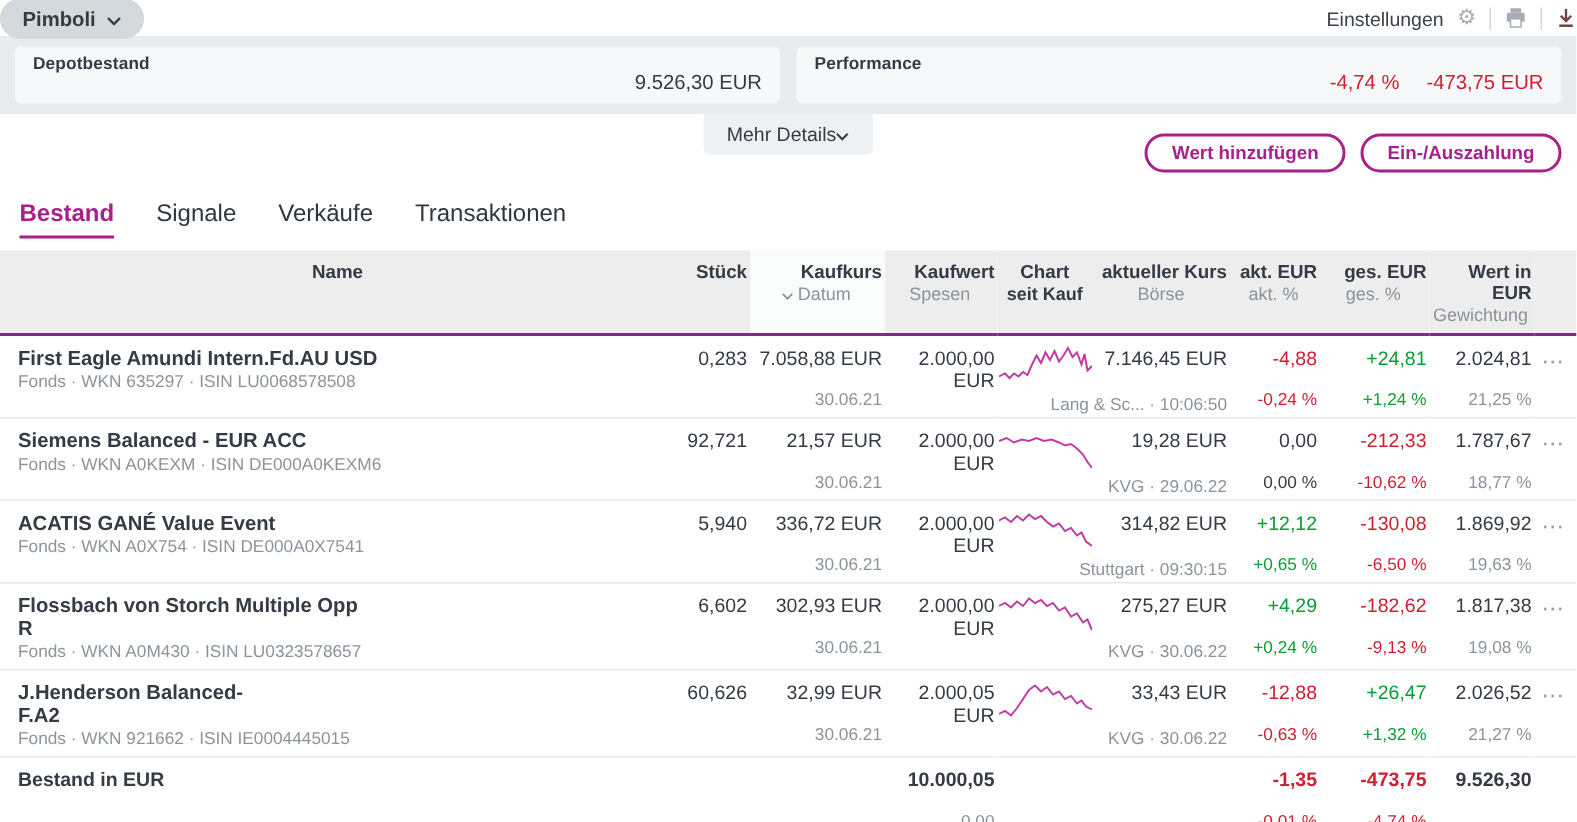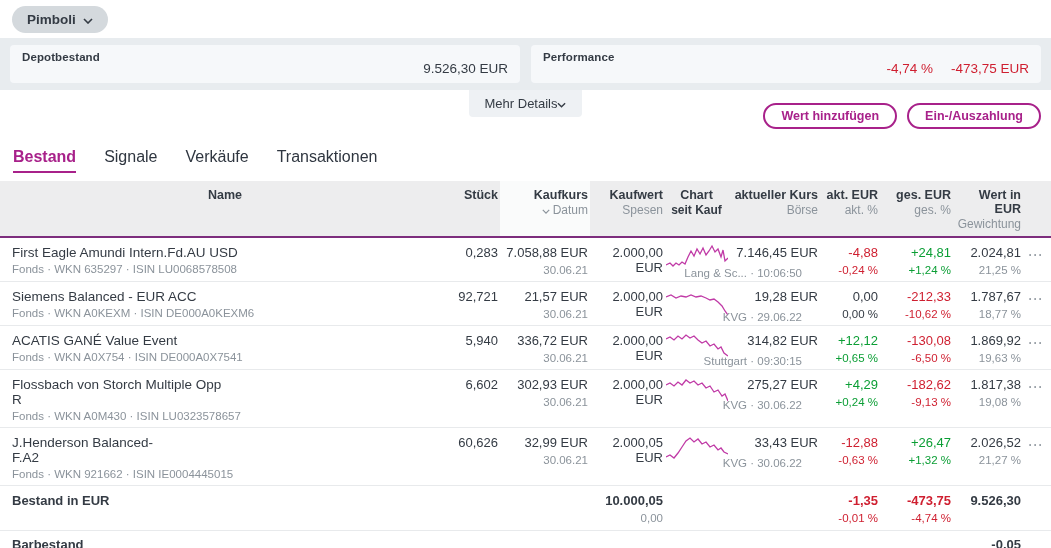--- a/index.html
+++ b/index.html
@@ -6,21 +6,21 @@
     --accent:#a8218a; --neg:#cf1f30; --pos:#0b9e35; --rule:#7d2d7d;
     --txt:#343b44; --gray:#8b939b; --band:#e8ecef; --card:#f6f8fa;
   }
   *{box-sizing:border-box;margin:0;padding:0}
   body{
     width:1051px;height:548px;overflow:hidden;background:#fff;
     font-family:"Liberation Sans","DejaVu Sans",sans-serif;color:var(--txt);
     font-size:13px;
   }
   
-  .topbar{height:38px;display:flex;align-items:center;justify-content:space-between;padding:0 12px}
+  .topbar{height:24px;display:flex;align-items:center;justify-content:space-between;padding:0 0}
   .pill{background:#d4d9dd;border:none;border-radius:16px;padding:6px 15px;font-weight:700;
         font-size:13.5px;color:var(--txt);display:flex;align-items:center;gap:7px;cursor:pointer}
   .topright{display:flex;align-items:center;gap:9px;font-size:13px;color:#3a4149}
   .vdiv{width:1px;height:15px;background:#d3d7da}
   .ic{display:inline-flex;align-items:center;cursor:pointer}
   .gear{font-family:"DejaVu Sans",sans-serif;color:#a7adb3;font-size:14px;line-height:1}
   
   .band{background:var(--band);height:52px;display:flex;gap:11px;padding:7px 10px}
   .card{flex:1;background:var(--card);border-radius:4px;padding:6px 12px;position:relative}
   .card-label{font-size:11.5px;font-weight:700;letter-spacing:.1px}
@@ -44,34 +44,34 @@
   col.w-name{width:440px}col.w-stk{width:60px}col.w-kk{width:90px}col.w-kw{width:75px}
   col.w-ch{width:65px}col.w-kr{width:90px}col.w-ak{width:60px}col.w-gs{width:73px}
   col.w-wt{width:70px}col.w-ac{width:28px}
   thead th{background:#ededee;padding:7px 2px 5px 0;vertical-align:top;font-weight:400}
   thead th.h-name{text-align:center;padding-left:12px}
   thead th.h-num{text-align:right}
   thead th.h-ch{text-align:center}
   thead th.sorted{background:#fafbfb}
   thead{border-bottom:2px solid var(--rule)}
   .ht{font-weight:700;font-size:12.5px;line-height:14px}
-  .hs{font-size:12px;line-height:13px;color:var(--gray);margin-top:2px;display:flex;justify-content:flex-end;align-items:center;gap:3px}
+  .hs{font-size:12px;line-height:13px;color:var(--gray);margin-top:2px;display:flex;justify-content:center;align-items:center;gap:3px}
   .hs.center{justify-content:center}
   .hs.dark{color:var(--txt);font-weight:700}
   tbody td{border-bottom:1px solid #e8eaec;vertical-align:top;padding:7px 2px 5px 0}
   td.c-name{padding-left:12px}
   td.num{text-align:right}
-  .nm{font-weight:400;font-size:13.5px;line-height:15px;white-space:pre-line;cursor:pointer}
+  .nm{font-weight:700;font-size:13.5px;line-height:15px;white-space:pre-line;cursor:pointer}
   .meta{font-size:11.5px;line-height:12px;color:var(--gray);margin-top:3px}
   .val{font-size:13px;line-height:15px}
-  .sub{font-size:11.5px;line-height:12px;margin-top:4px}
+  .sub{font-size:11.5px;line-height:12px;margin-top:15px}
   .sub-gray{color:var(--gray)}
   .grp.c-neg{color:var(--neg)} .grp.c-pos{color:var(--pos)} .grp.c-neutral{color:var(--txt)}
   td.rel{position:relative}
-  .abs{position:absolute;right:18px;top:25px;white-space:nowrap}
+  .abs{position:absolute;right:2px;top:25px;white-space:nowrap}
   td.chart-cell{text-align:center;padding-top:5px}
   .spark{display:inline-block}
   td.acts-cell{text-align:center;padding-top:9px}
   .dots{color:#9aa1a8;font-weight:700;letter-spacing:1px;font-size:12px;cursor:pointer}
   tr.t-row td{padding-top:7px;padding-bottom:6px}
   tr.t-slim td{padding-top:6px;padding-bottom:6px}
   .ft-label{font-weight:700;font-size:13px;line-height:15px}
   .b{font-weight:700}
   .chev{display:inline-block}
 </style>
@@ -80,20 +80,39 @@
 
 <div class="topbar">
   <button class="pill">
     <span>Pimboli</span>
     <span class="chev">
       <svg width="10" height="6" viewBox="0 0 10 6">
           <path d="M1 1l4 4 4-4" stroke="#343b44" stroke-width="1.6" fill="none"></path>
         </svg>
     </span>
   </button>
+  <div class="topright">
+    <span>Einstellungen</span>
+    <span class="ic gear">⚙</span>
+    <span class="vdiv"></span>
+    <span class="ic">
+      <svg width="15" height="14" viewBox="0 0 15 14">
+        <rect x="4" y="0.5" width="7" height="3" fill="#a7adb3"></rect>
+        <rect x="1.5" y="3.5" width="12" height="6" rx="1" fill="#a7adb3"></rect>
+        <rect x="4" y="7.5" width="7" height="5.5" fill="#ffffff" stroke="#a7adb3"></rect>
+      </svg>
+    </span>
+    <span class="vdiv"></span>
+    <span class="ic">
+      <svg width="14" height="14" viewBox="0 0 14 14">
+        <path d="M7 1v7.5M3.5 5.5L7 9l3.5-3.5" stroke="#6d4646" stroke-width="1.6" fill="none"></path>
+        <rect x="2.5" y="11.3" width="9" height="1.7" fill="#6d4646"></rect>
+      </svg>
+    </span>
+  </div>
 </div>
 
 <div class="band">
   <div class="card">
     <div class="card-label">Depotbestand</div>
     <div class="card-vals"><span>9.526,30 EUR</span></div>
   </div>
   <div class="card">
     <div class="card-label">Performance</div>
     <div class="card-vals red">

